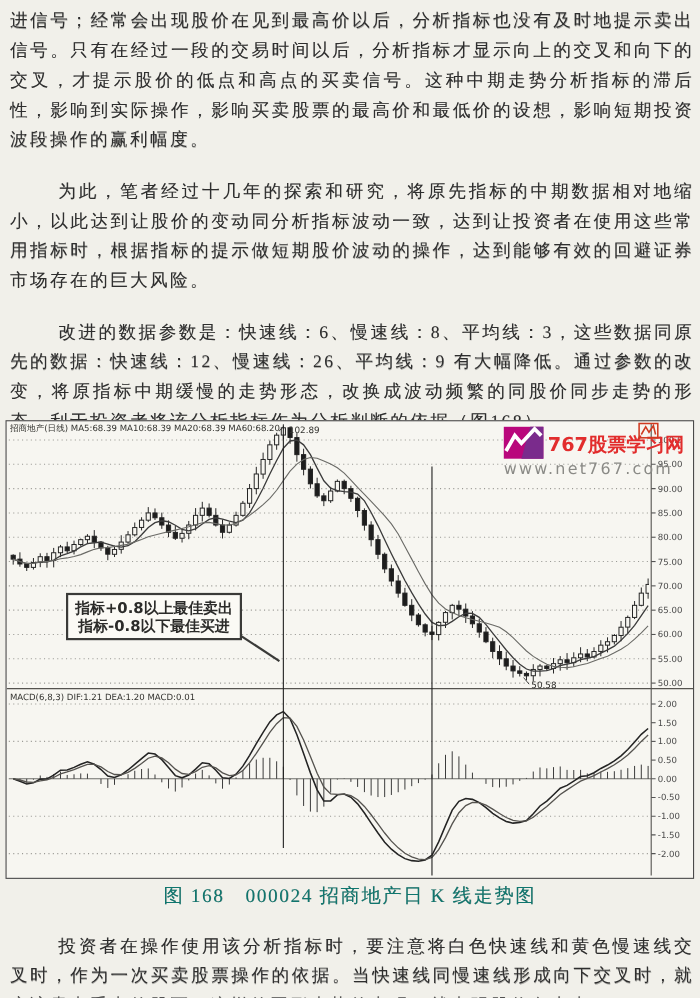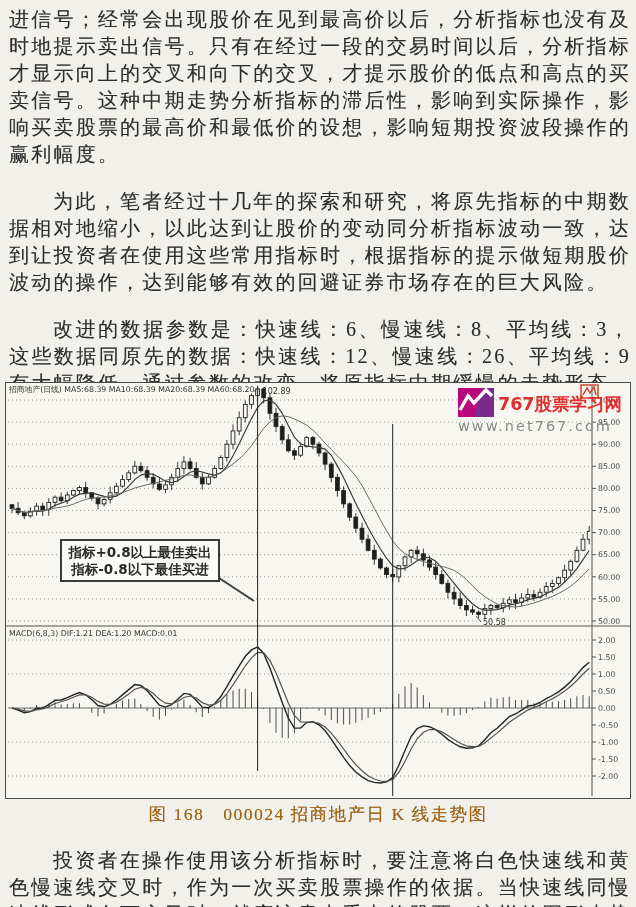--- a/index.html
+++ b/index.html
@@ -5,33 +5,33 @@
   html,body{margin:0;padding:0;}
   body{
     width:636px;height:907px;overflow:hidden;position:relative;
     background:#f1f0ea;
     font-family:"Liberation Serif","DejaVu Serif",serif;
     color:#2e2e2e;
   }
   .text-top{position:absolute;top:6px;left:9px;right:5px;}
   .text-top p, .text-bottom p{
     margin:0 0 10px 0;
-    font-size:20px;line-height:27px;letter-spacing:2.2px;
+    font-size:16px;line-height:27px;letter-spacing:2.2px;
     text-align:justify;
     text-shadow:0.3px 0.3px 0.3px rgba(40,40,40,.35);
   }
   p.indent{text-indent:44px;margin-top:20px;}
   .chart{
     position:absolute;top:382px;left:5px;width:626px;height:417px;
     background:#f7f6f1;border:1px solid #4a4a4a;box-sizing:border-box;
   }
   .chart svg{display:block;}
   .caption{
     position:absolute;top:802px;left:0;width:100%;
-    text-align:center;font-size:17.5px;letter-spacing:1.5px;color:#a16207;
+    text-align:center;font-size:17.5px;letter-spacing:1.5px;color:#0f766e;
     text-shadow:0.3px 0.3px 0.3px rgba(40,40,40,.35);
   }
   .text-bottom{position:absolute;top:827px;left:9px;right:5px;}
 </style>
 </head>
 <body>
 
 <div class="text-top">
   <p>进信号；经常会出现股价在见到最高价以后，分析指标也没有及时地提示卖出信号。只有在经过一段的交易时间以后，分析指标才显示向上的交叉和向下的交叉，才提示股价的低点和高点的买卖信号。这种中期走势分析指标的滞后性，影响到实际操作，影响买卖股票的最高价和最低价的设想，影响短期投资波段操作的赢利幅度。</p>
   <p class="indent">为此，笔者经过十几年的探索和研究，将原先指标的中期数据相对地缩小，以此达到让股价的变动同分析指标波动一致，达到让投资者在使用这些常用指标时，根据指标的提示做短期股价波动的操作，达到能够有效的回避证券市场存在的巨大风险。</p>

